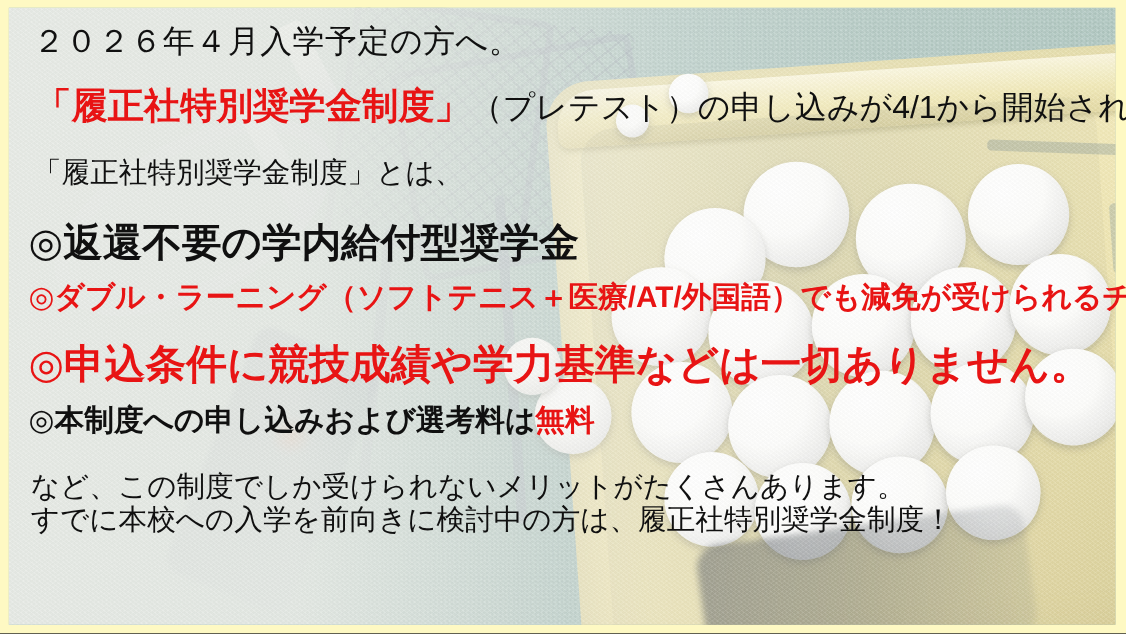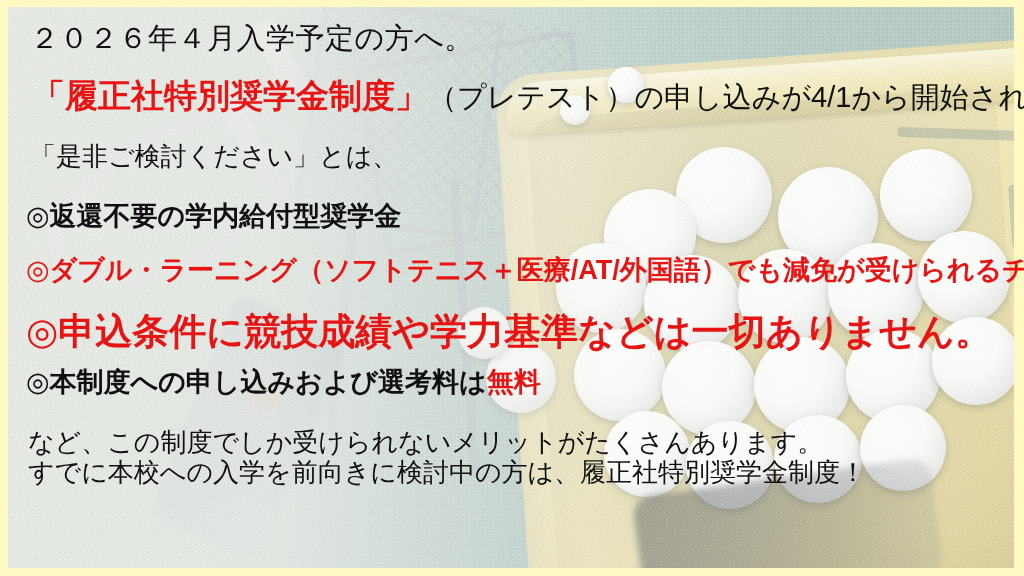--- a/index.html
+++ b/index.html
@@ -191,21 +191,21 @@
     font-family: "Liberation Sans", "DejaVu Sans", sans-serif;
     line-height: 1;
   }
   .red { color: #e81414; }
   .u   { text-decoration: underline; text-underline-offset: 2px; }
 
   #l-intro    { left: 30px;  top: 24px;  font-size: 29px; letter-spacing: .5px; }
   #l-head     { left: 32px;  top: 79px;  font-size: 33px; font-weight: bold; }
   #l-head .tail { font-weight: normal; font-size: 29px; }
   #l-what     { left: 30px;  top: 143px; font-size: 26px; }
-  #l-b1       { left: 26px;  top: 203px; font-size: 27px; font-weight: bold; }
+  #l-b1       { left: 26px;  top: 203px; font-size: 36px; font-weight: bold; }
   #l-b2       { left: 26px;  top: 257px; font-size: 27px; font-weight: bold; }
   #l-b3       { left: 26px;  top: 313px; font-size: 37px; font-weight: bold; }
   #l-b4       { left: 26px;  top: 369px; font-size: 27px; font-weight: bold; }
   #l-p1       { left: 28px;  top: 429px; font-size: 26px; }
   #l-p2       { left: 28px;  top: 459px; font-size: 26px; }
   #l-period   { left: 26px;  top: 511px; font-size: 27px; font-weight: bold; }
 </style>
 </head>
 <body>
 
@@ -264,21 +264,21 @@
   </div>
 
   <div id="text-layer">
 
     <div class="line" id="l-intro">２０２６年４月入学予定の方へ。</div>
 
     <div class="line" id="l-head">
       <span class="red">「履正社特別奨学金制度」</span><span class="tail">（プレテスト）の申し込みが4/1から開始されます。</span>
     </div>
 
-    <div class="line" id="l-what">「是非ご検討ください」とは、</div>
+    <div class="line" id="l-what">「履正社特別奨学金制度」とは、</div>
 
     <div class="line" id="l-b1">◎返還不要の学内給付型奨学金</div>
 
     <div class="line red" id="l-b2">◎ダブル・ラーニング（ソフトテニス＋医療/AT/外国語）でも減免が受けられるチャンス</div>
 
     <div class="line red" id="l-b3">◎申込条件に競技成績や学力基準などは一切ありません。</div>
 
     <div class="line" id="l-b4">
       <span>◎本制度への申し込みおよび選考料は</span><span class="red">無料</span>
     </div>

